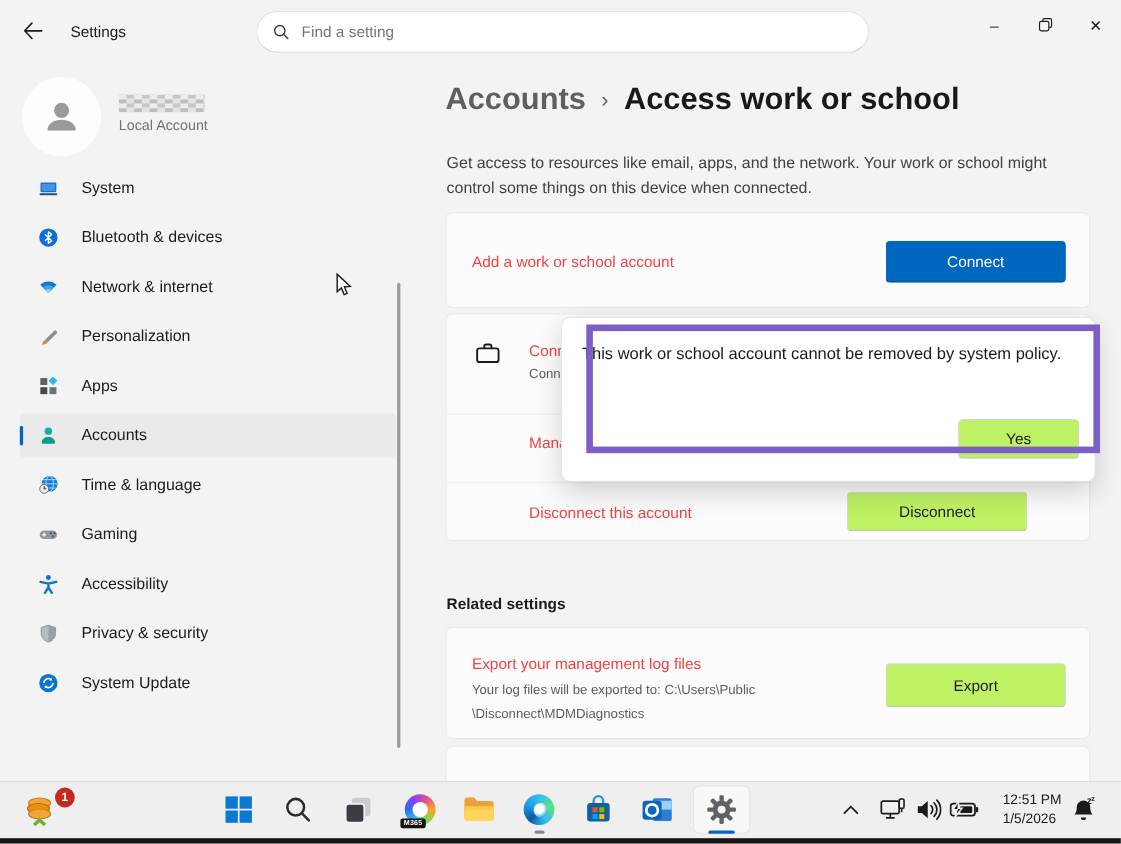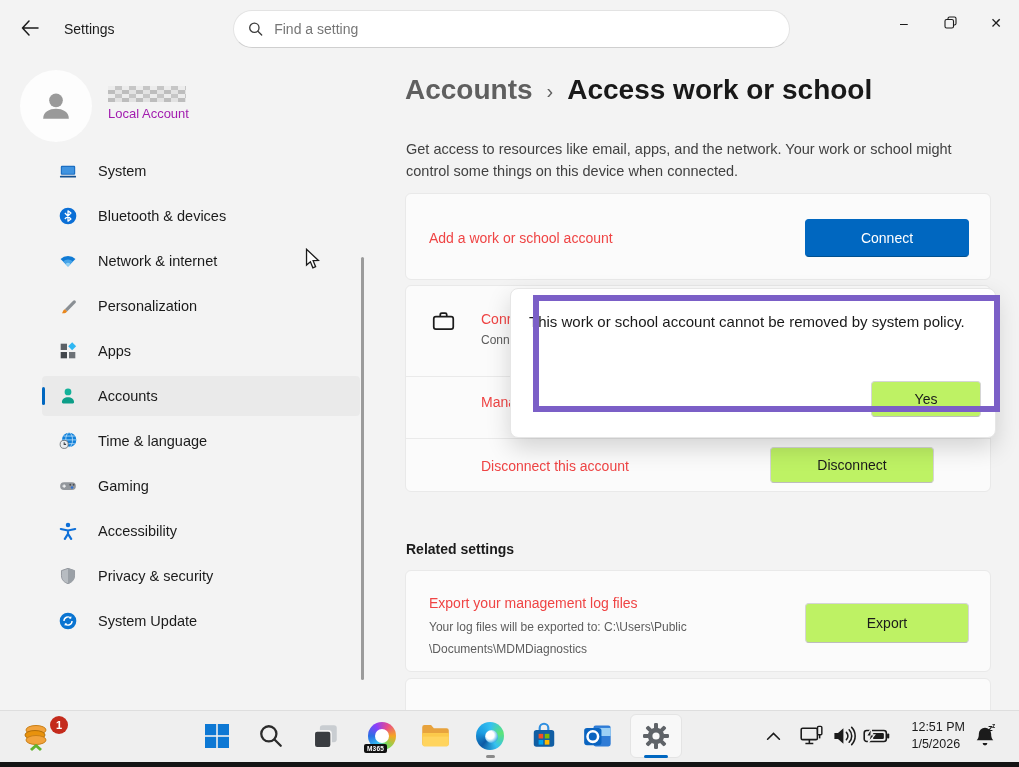--- a/index.html
+++ b/index.html
@@ -14,23 +14,23 @@
   .search-pill { left:233px; top:10px; width:557px; height:38px; background:#fff; border:1px solid #e3e3e3; border-bottom-color:#cfcfcf; border-radius:19px; display:flex; align-items:center; padding:0 14px; gap:11px; }
   .search-pill input { border:none; outline:none; font-size:14px; width:100%; background:transparent; color:#1b1b1b; font-family:"Liberation Sans",sans-serif; }
   .search-pill input::placeholder { color:#767676; }
   .win-controls { right:0; top:0; height:45px; display:flex; }
   .win-btn { width:46px; height:45px; display:flex; align-items:center; justify-content:center; color:#1b1b1b; font-size:14px; }
 
   
   .profile { left:20px; top:68px; width:340px; height:76px; }
   .avatar { left:0; top:2px; width:72px; height:72px; border-radius:50%; background:#fdfdfd; display:flex; align-items:center; justify-content:center; }
   .user-name-redacted { left:88px; top:18px; width:78px; height:16px; background:conic-gradient(#c6c6c6 25%, #e2e2e2 0 50%, #bdbdbd 0 75%, #ececec 0) 0 0/14px 8px; }
-  .user-sub { left:88px; top:38px; font-size:13px; color:#a21caf; }
-
-  .nav-viewport { left:0; top:160px; width:370px; height:546px; overflow:hidden;padding-left:24px; }
+  .user-sub { left:88px; top:38px; font-size:13px; color:#737373; }
+
+  .nav-viewport { left:0; top:160px; width:370px; height:546px; overflow:hidden; }
   .nav-list { margin-top:-14px; }
   .nav-item { position:relative; display:flex; align-items:center; height:40px; margin:5px 10px 5px 18px; padding-left:17px; gap:21px; border-radius:4px; font-size:14.5px; }
   .nav-item.selected { background:var(--selected_bg); }
   .nav-item.selected::before { content:""; position:absolute; left:0; top:11px; width:3px; height:18px; border-radius:2px; background:var(--accent); }
   .nav-ico { width:18px; height:18px; flex:0 0 18px; display:flex; align-items:center; justify-content:center; }
   .side-scrollbar { left:361px; top:257px; width:3px; height:423px; background:#9b9b9b; border-radius:2px; }
 
   
   .breadcrumb { left:405px; top:74px; font-size:28px; font-weight:600; display:flex; align-items:center; gap:14px; }
   .crumb-parent { color:#5f5f5f; }
@@ -247,21 +247,21 @@
   <div class="divider" style="top:90px;"></div>
   <div class="row-label abs" style="left:75px; top:108px;">Manag</div>
   <div class="divider" style="top:152px;"></div>
   <div class="row-label abs" style="left:75px; top:172px;">Disconnect this account</div>
   <button class="btn btn-secondary" style="right:56px; top:161px; width:164px; height:36px;">Disconnect</button>
 </div>
 
 <div class="abs section-heading">Related settings</div>
 <div class="card" style="top:570px; height:102px;">
   <div class="row-label abs" style="left:23px; top:24px;">Export your management log files</div>
-  <div class="row-sub abs" style="left:23px; top:46px; width:350px; line-height:1.8;">Your log files will be exported to: C:\Users\Public \Documents\MDMDiagnostics</div>
+  <div class="row-sub abs" style="left:23px; top:46px; width:350px; line-height:1.8;">Your log files will be exported to: C:\Users\Public \Disconnect\MDMDiagnostics</div>
   <button class="btn btn-secondary" style="right:21px; top:32px; width:164px; height:40px;">Export</button>
 </div>
 <div class="card" style="top:678px; height:60px;"></div>
 
 <div class="abs flyout">
   <div class="abs dialog-msg" style="left:18px; top:22px;">This work or school account cannot be removed by system policy.</div>
   <button class="btn btn-secondary" style="left:360px; top:92px; width:110px; height:36px;">Yes</button>
 </div>
 <div class="abs dialog-highlight"></div>
 

